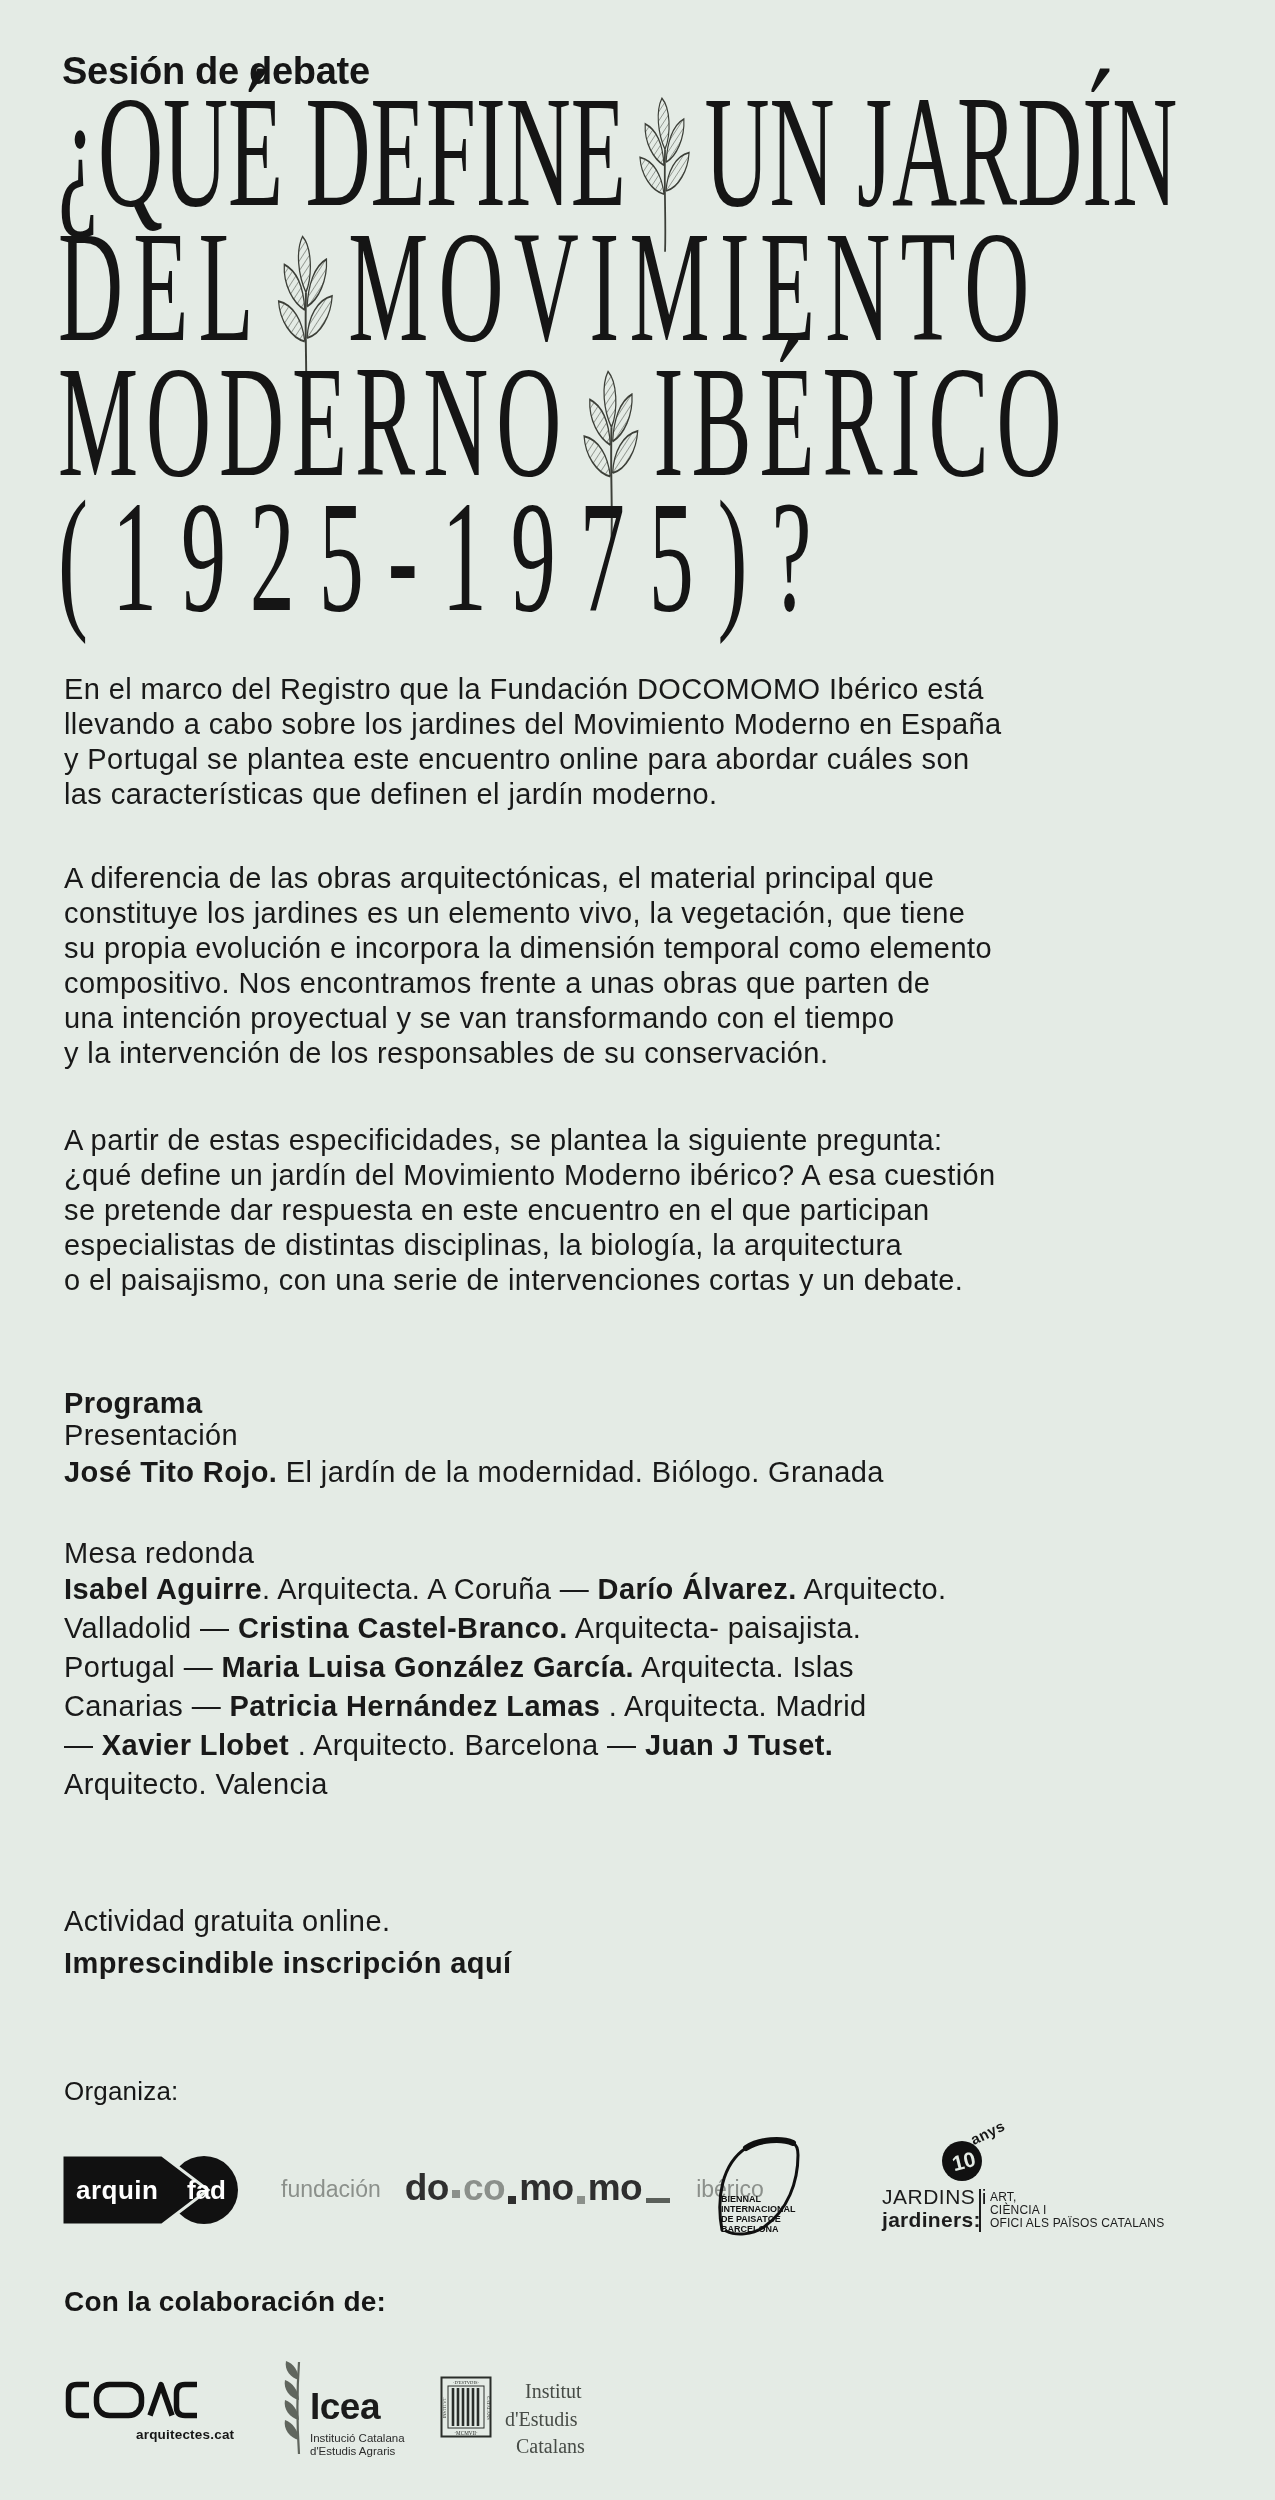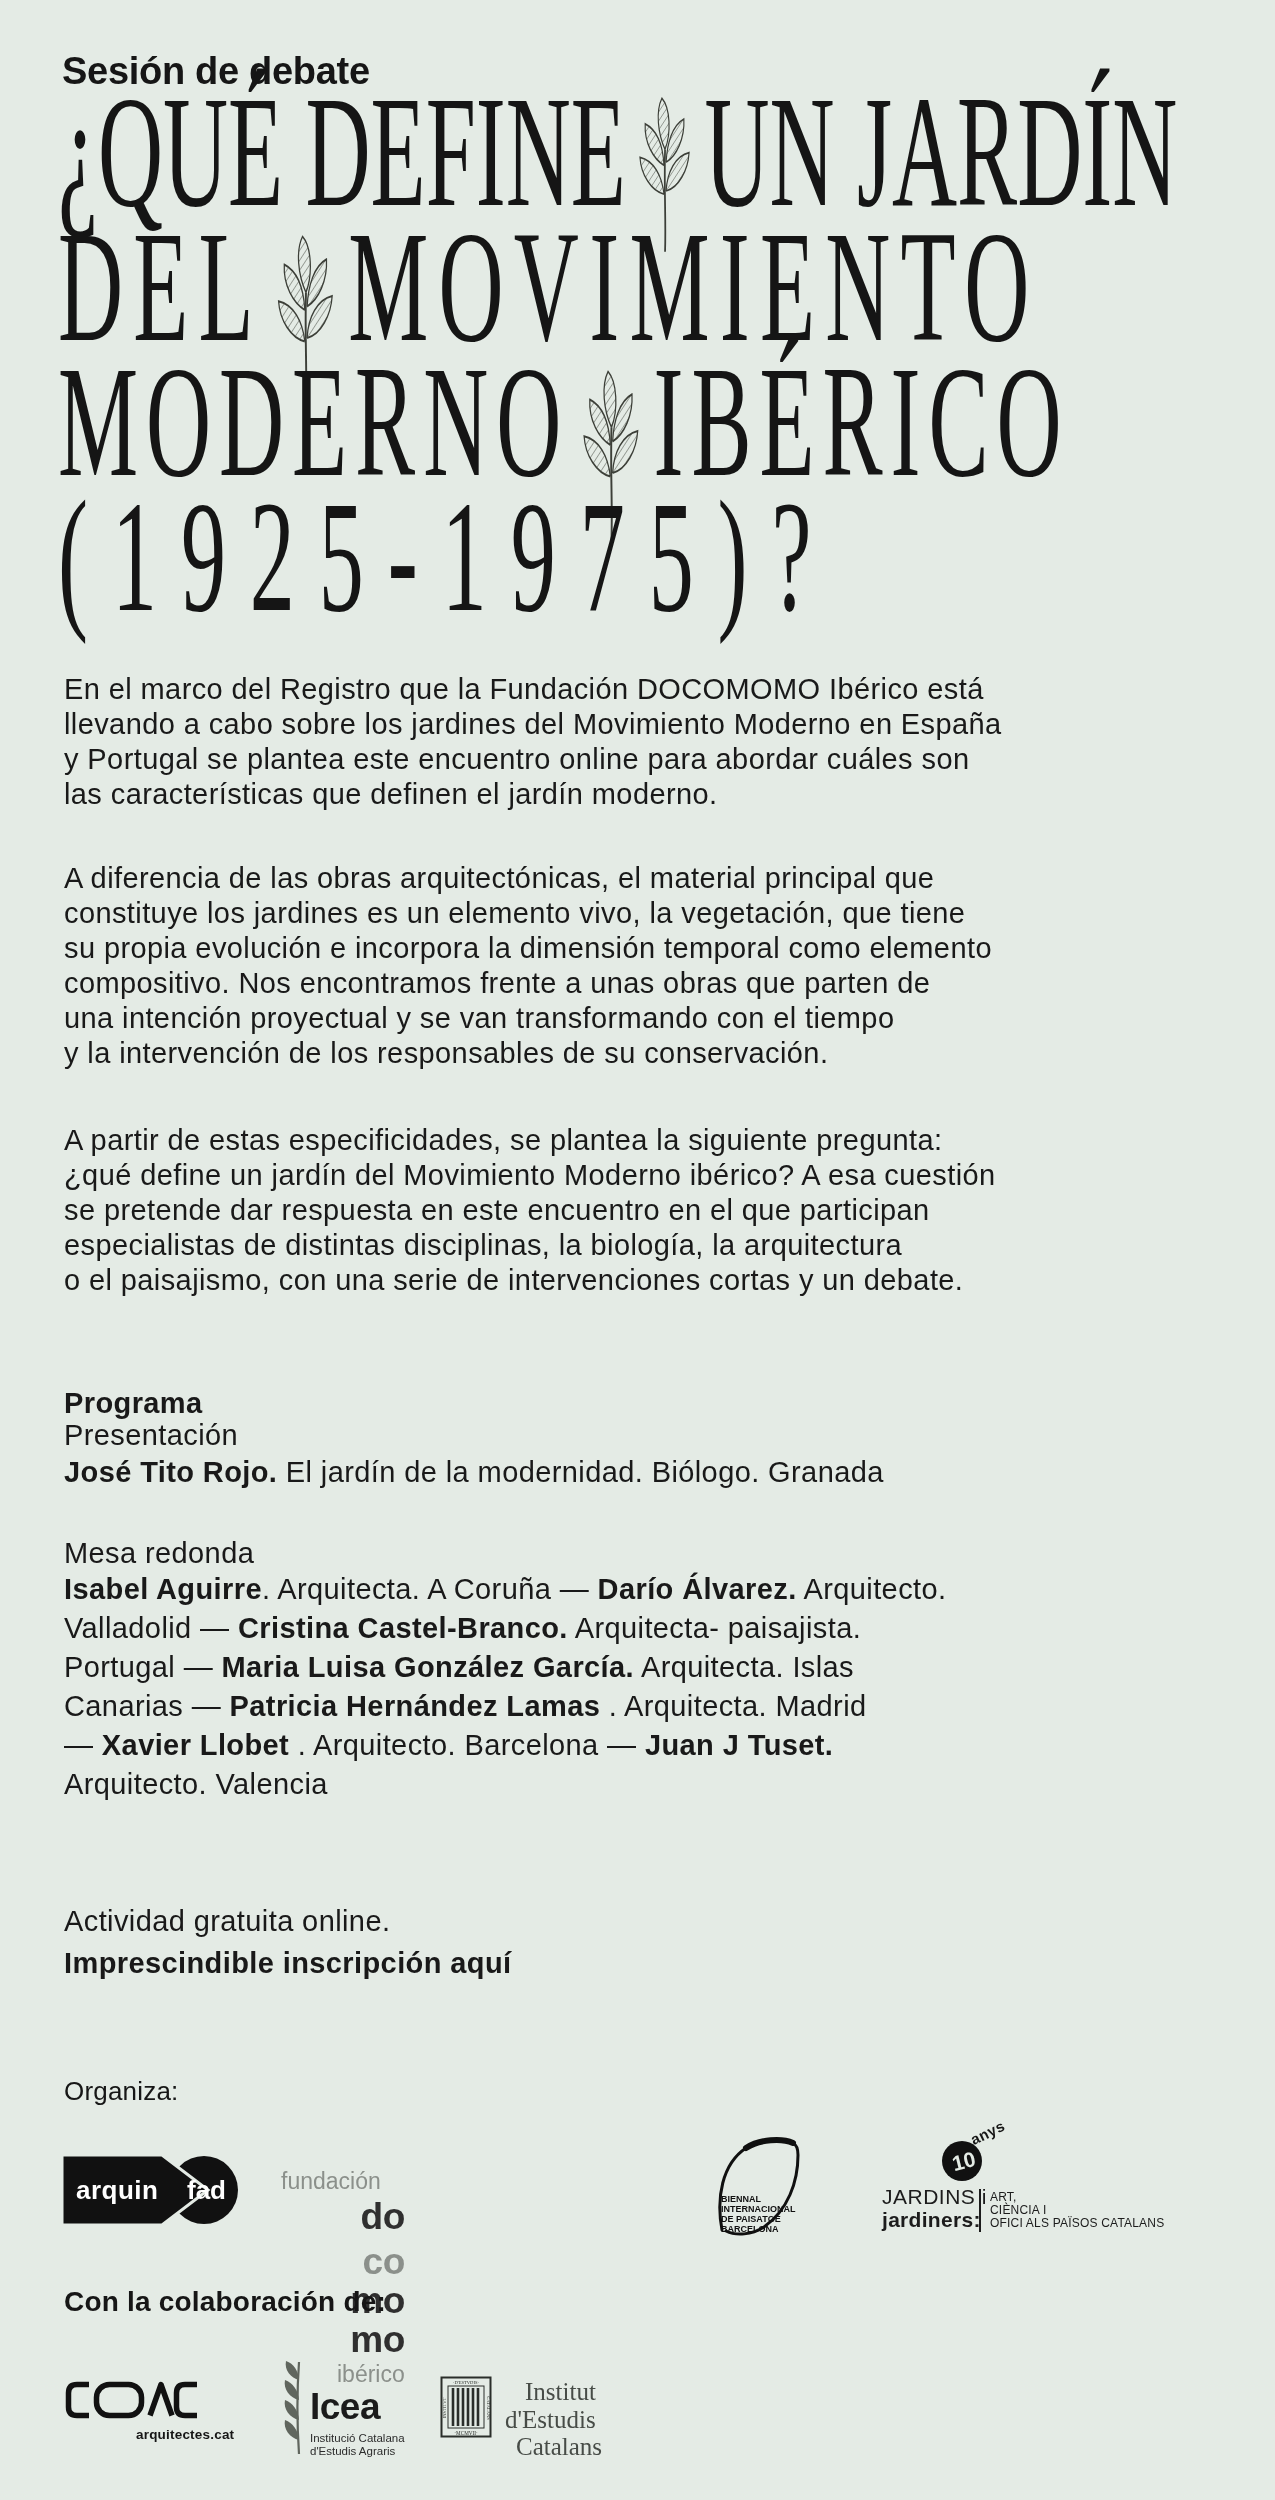--- a/index.html
+++ b/index.html
@@ -43,21 +43,21 @@
   .b{font-weight:700;margin-top:8px;}
   .bold{font-weight:700;}
 
   
   .org-label{position:absolute;left:64px;top:2076px;font-size:26px;letter-spacing:0.2px;}
   .colab-label{position:absolute;left:64px;top:2286px;font-size:28px;letter-spacing:0.2px;font-weight:bold;}
 
   
   .logo{position:absolute;}
   .arquinfad{left:62px;top:2154px;}
-  .docomomo{left:281px;top:2168px;display:flex;align-items:flex-end;height:38px;flex-direction:column;}
+  .docomomo{left:281px;top:2168px;display:flex;align-items:flex-end;height:38px;}
   .dcm-pre{font-size:23px;color:#8b908b;margin-right:24px;padding-bottom:3px;}
   .dcm-suf{font-size:23px;color:#8b908b;margin-left:26px;padding-bottom:3px;}
   .dcm-syl{font-size:37px;font-weight:700;line-height:1;letter-spacing:-0.5px;}
   .c-dark{color:#2f2f2f;} .c-gray{color:#8b908b;}
   .sq{display:inline-block;width:8px;height:8px;margin:0 3px;}
   .sq1{background:#8b908b;margin-bottom:8px;}
   .sq2{background:#2f2f2f;margin-bottom:2px;}
   .sq3{background:#8b908b;margin-bottom:2px;}
   .us{display:inline-block;width:24px;height:5px;background:#5a5f5a;margin-left:4px;margin-bottom:3px;}
 
@@ -71,21 +71,21 @@
   .jardins-right{position:absolute;left:990px;top:2191px;font-size:12px;letter-spacing:0.2px;color:#1c1c1c;}
   .jardins-right .tl{line-height:13.2px;white-space:nowrap;}
 
   .coac{left:64px;top:2380px;}
   .coac-caption{position:absolute;left:136px;top:2427px;font-size:13.5px;font-weight:700;letter-spacing:0.2px;}
   .icea-stalk{left:281px;top:2360px;}
   .icea-name{position:absolute;left:310px;top:2388px;font-size:37px;font-weight:700;line-height:1;color:#1b1b1b;letter-spacing:-0.5px;}
   .icea-sub{position:absolute;left:310px;top:2432px;font-size:11.5px;color:#2c2c2c;}
   .icea-sub .tl{line-height:13px;white-space:nowrap;}
   .iec-seal{left:440px;top:2376px;}
-  .iec-name{position:absolute;left:505px;top:2378px;font-family:"Liberation Serif",serif;font-size:25px;color:#474c47;}
+  .iec-name{position:absolute;left:505px;top:2378px;font-family:"Liberation Serif",serif;font-size:20px;color:#474c47;}
   .iec-name .tl{line-height:27.5px;white-space:nowrap;}
   .iec-name .tl:nth-child(1){margin-left:20px;}
   .iec-name .tl:nth-child(3){margin-left:11px;}
 </style>
 </head>
 <body>
 
 <svg width="0" height="0" style="position:absolute" aria-hidden="true">
   <defs>
     <pattern id="hatch" width="4" height="4" patternUnits="userSpaceOnUse" patternTransform="rotate(45)">

